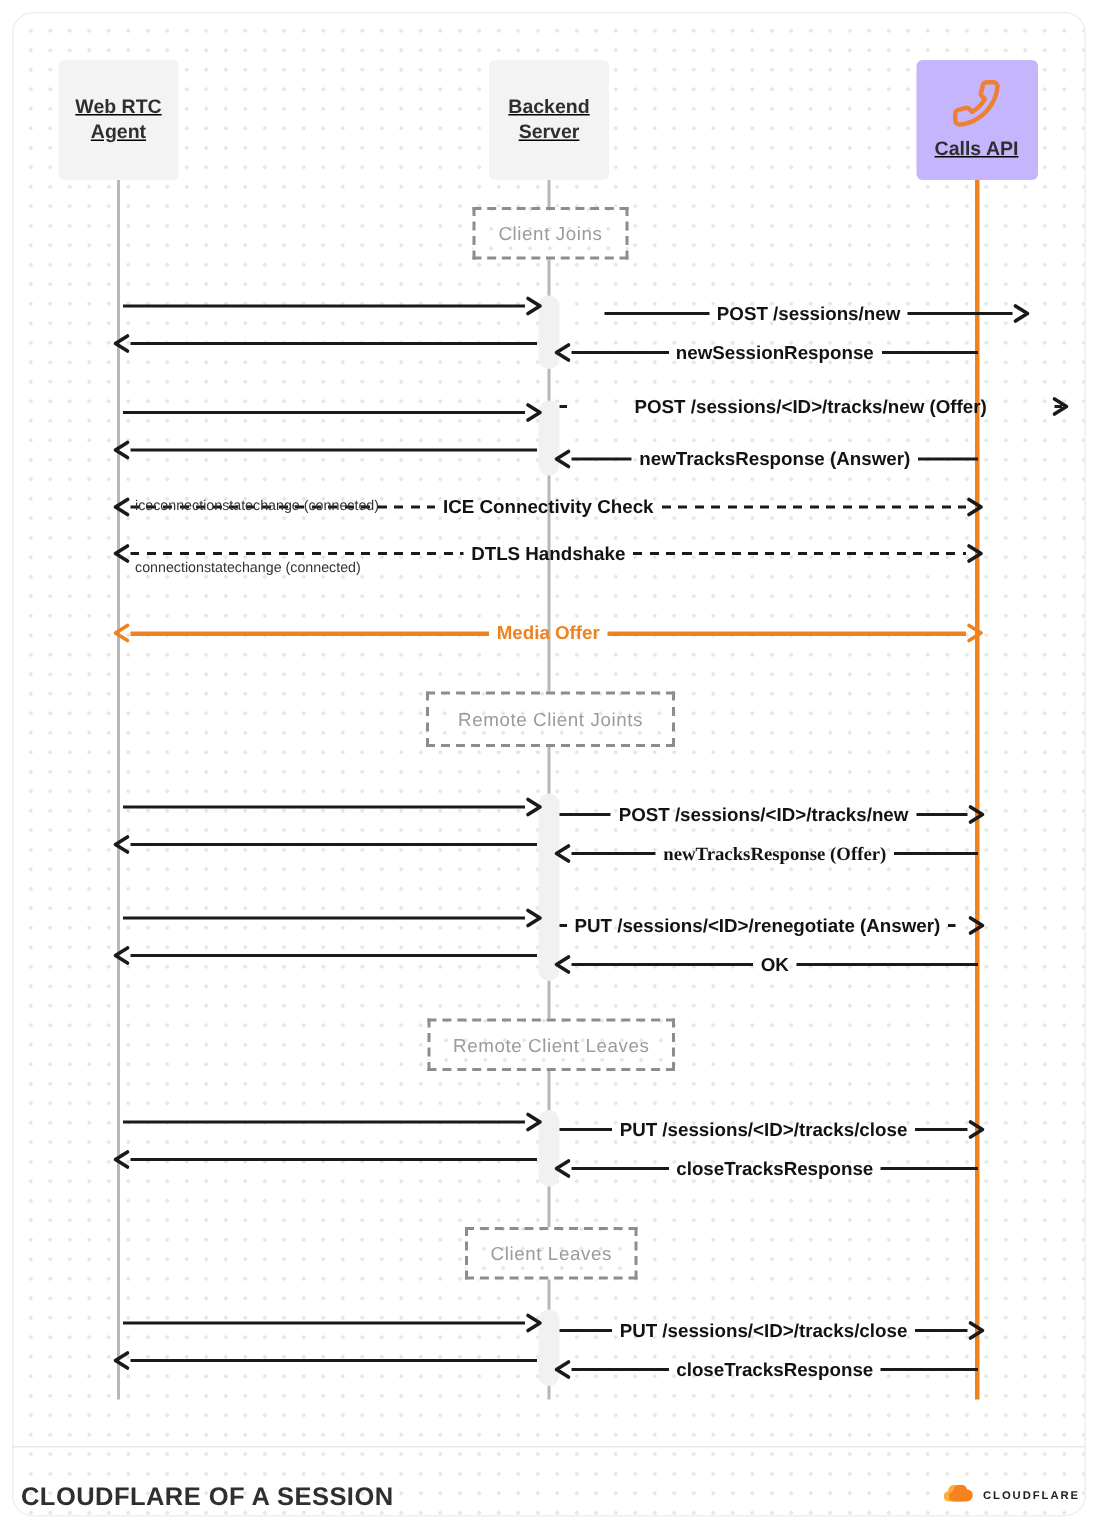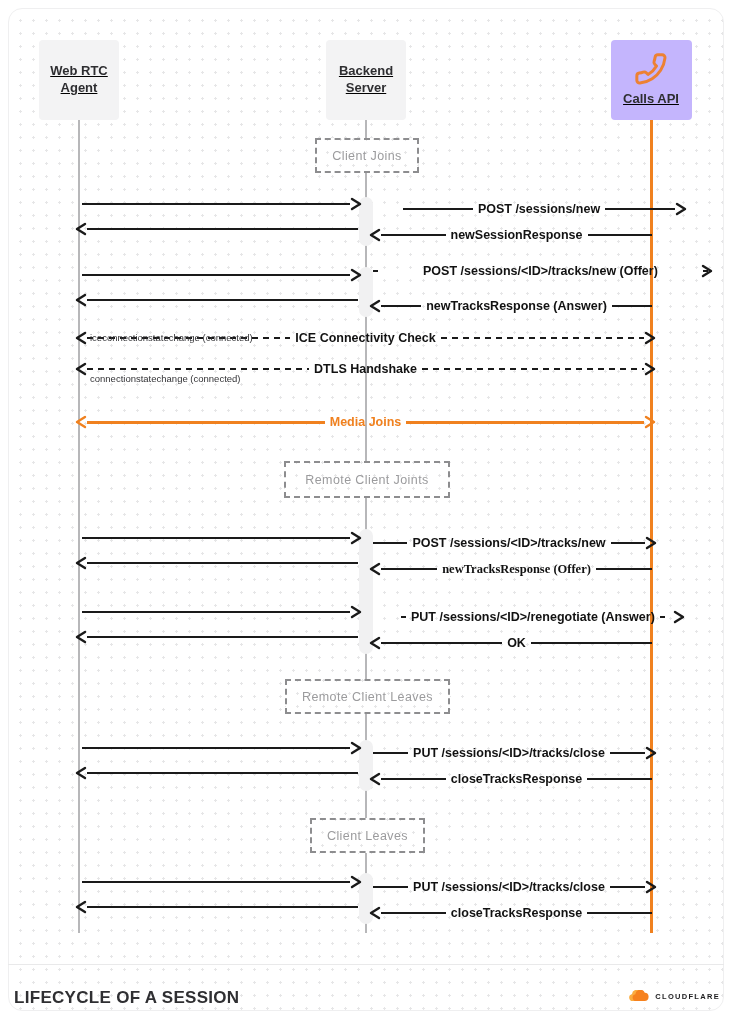--- a/index.html
+++ b/index.html
@@ -158,21 +158,21 @@
           <svg viewBox="0 0 13 14" class="chev right">
             <path d="M3 2 L11 7 L3 12" fill="none" stroke="#1a1a1a" stroke-width="2.4" stroke-linecap="round" stroke-linejoin="round"></path>
           </svg>
         </div>
         <div class="note" style="left: 90px; top: 373px;">connectionstatechange (connected)</div>
         <div class="msg" style="left: 79px; width: 573px; top: 414px; padding-left: 8px; padding-right: 8px;">
           <svg viewBox="0 0 13 14" class="chev left">
             <path d="M10 2 L2 7 L10 12" fill="none" stroke="#F0811F" stroke-width="2.4" stroke-linecap="round" stroke-linejoin="round"></path>
           </svg>
           <div class="ln " style="background: rgb(240, 129, 31); height: 3px;"></div>
-          <span class="msg-label" style="color: rgb(240, 129, 31);">Media Joins</span>
+          <span class="msg-label" style="color: rgb(240, 129, 31);">Media Offer</span>
           <div class="ln " style="background: rgb(240, 129, 31); height: 3px;"></div>
           <svg viewBox="0 0 13 14" class="chev right">
             <path d="M3 2 L11 7 L3 12" fill="none" stroke="#F0811F" stroke-width="2.4" stroke-linecap="round" stroke-linejoin="round"></path>
           </svg>
         </div>
         <div class="msg" style="left: 82px; width: 276px; top: 530px; padding-right: 8px;">
           <div class="ln solid"></div>
           <svg viewBox="0 0 13 14" class="chev right">
             <path d="M3 2 L11 7 L3 12" fill="none" stroke="#1a1a1a" stroke-width="2.4" stroke-linecap="round" stroke-linejoin="round"></path>
           </svg>
@@ -198,21 +198,21 @@
           <div class="ln solid"></div>
           <span class="msg-label">newTracksResponse (Offer)</span>
           <div class="ln solid"></div>
         </div>
         <div class="msg" style="left: 82px; width: 276px; top: 604px; padding-right: 8px;">
           <div class="ln solid"></div>
           <svg viewBox="0 0 13 14" class="chev right">
             <path d="M3 2 L11 7 L3 12" fill="none" stroke="#1a1a1a" stroke-width="2.4" stroke-linecap="round" stroke-linejoin="round"></path>
           </svg>
         </div>
-        <div class="msg" style="left: 373px; width: 280px; top: 609px; padding-right: 24px; margin-left: 28px;">
+        <div class="msg" style="left: 373px; width: 280px; top: 609px; padding-right: 24px;">
           <div class="ln solid"></div>
           <span class="msg-label">PUT /sessions/&lt;ID&gt;/renegotiate (Answer)</span>
           <div class="ln solid"></div>
           <svg viewBox="0 0 13 14" class="chev right">
             <path d="M3 2 L11 7 L3 12" fill="none" stroke="#1a1a1a" stroke-width="2.4" stroke-linecap="round" stroke-linejoin="round"></path>
           </svg>
         </div>
         <div class="msg" style="left: 79px; width: 279px; top: 629px; padding-left: 8px;">
           <svg viewBox="0 0 13 14" class="chev left">
             <path d="M10 2 L2 7 L10 12" fill="none" stroke="#1a1a1a" stroke-width="2.4" stroke-linecap="round" stroke-linejoin="round"></path>
@@ -304,21 +304,21 @@
             </g>
           </svg>
           <div class="actor-label">
             <div>Calls API</div>
           </div>
         </div>
       </div>
   </div>
 
   <div id="footer-rule"></div>
-  <div id="footer-title">LIFECYCLE OF A SESSION</div>
+  <div id="footer-title">CLOUDFLARE OF A SESSION</div>
   <div id="brand">
     <svg width="23" height="12" viewBox="0 0 30 15">
       <path d="M6 14a4.5 4.5 0 0 1-.9-8.9 6.4 6.4 0 0 1 12.3-1.8 4.9 4.9 0 0 1-.9 10.7z" fill="#FBAD41"></path>
       <path d="M10.5 14a4.5 4.5 0 0 1-.9-8.9 6.4 6.4 0 0 1 12.3-1.8 4.9 4.9 0 0 1-.9 10.7H10.5z" fill="#F6821F"></path>
     </svg>
     <span id="brand-text">CLOUDFLARE</span>
   </div>
 </div>
 
 </body></html>

